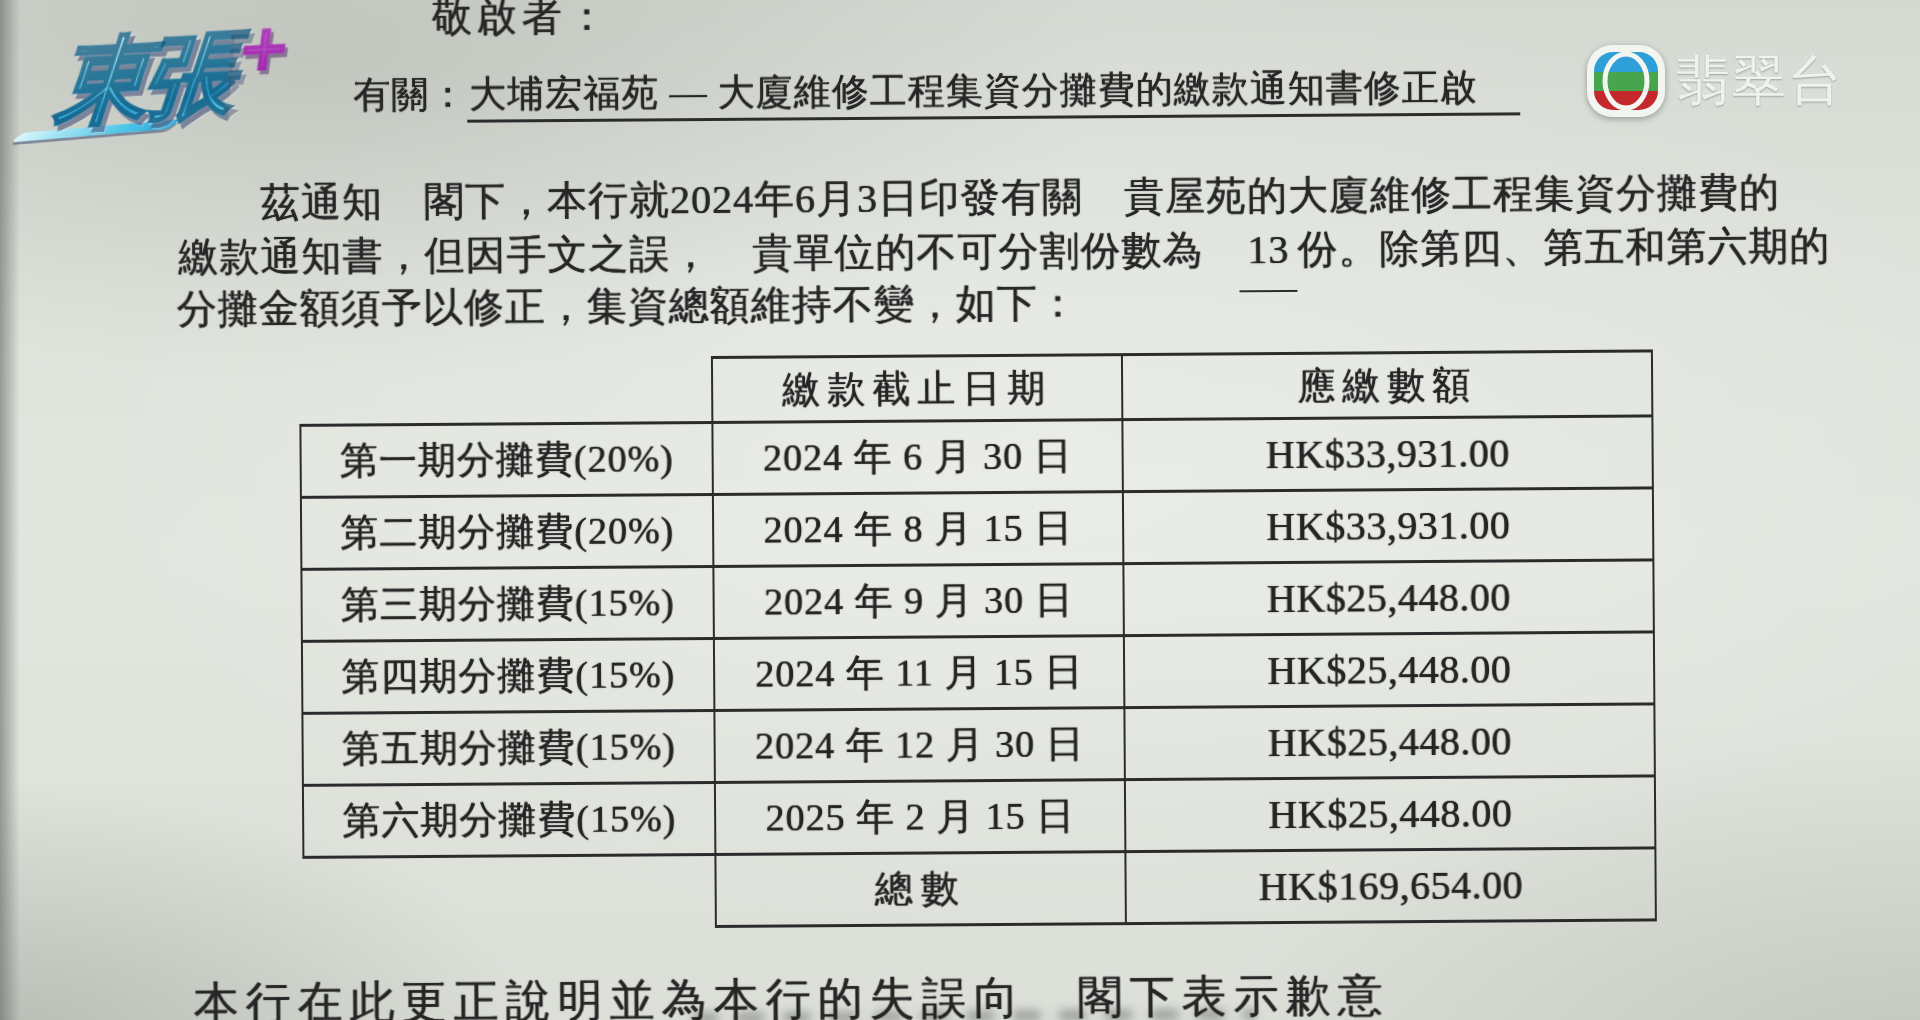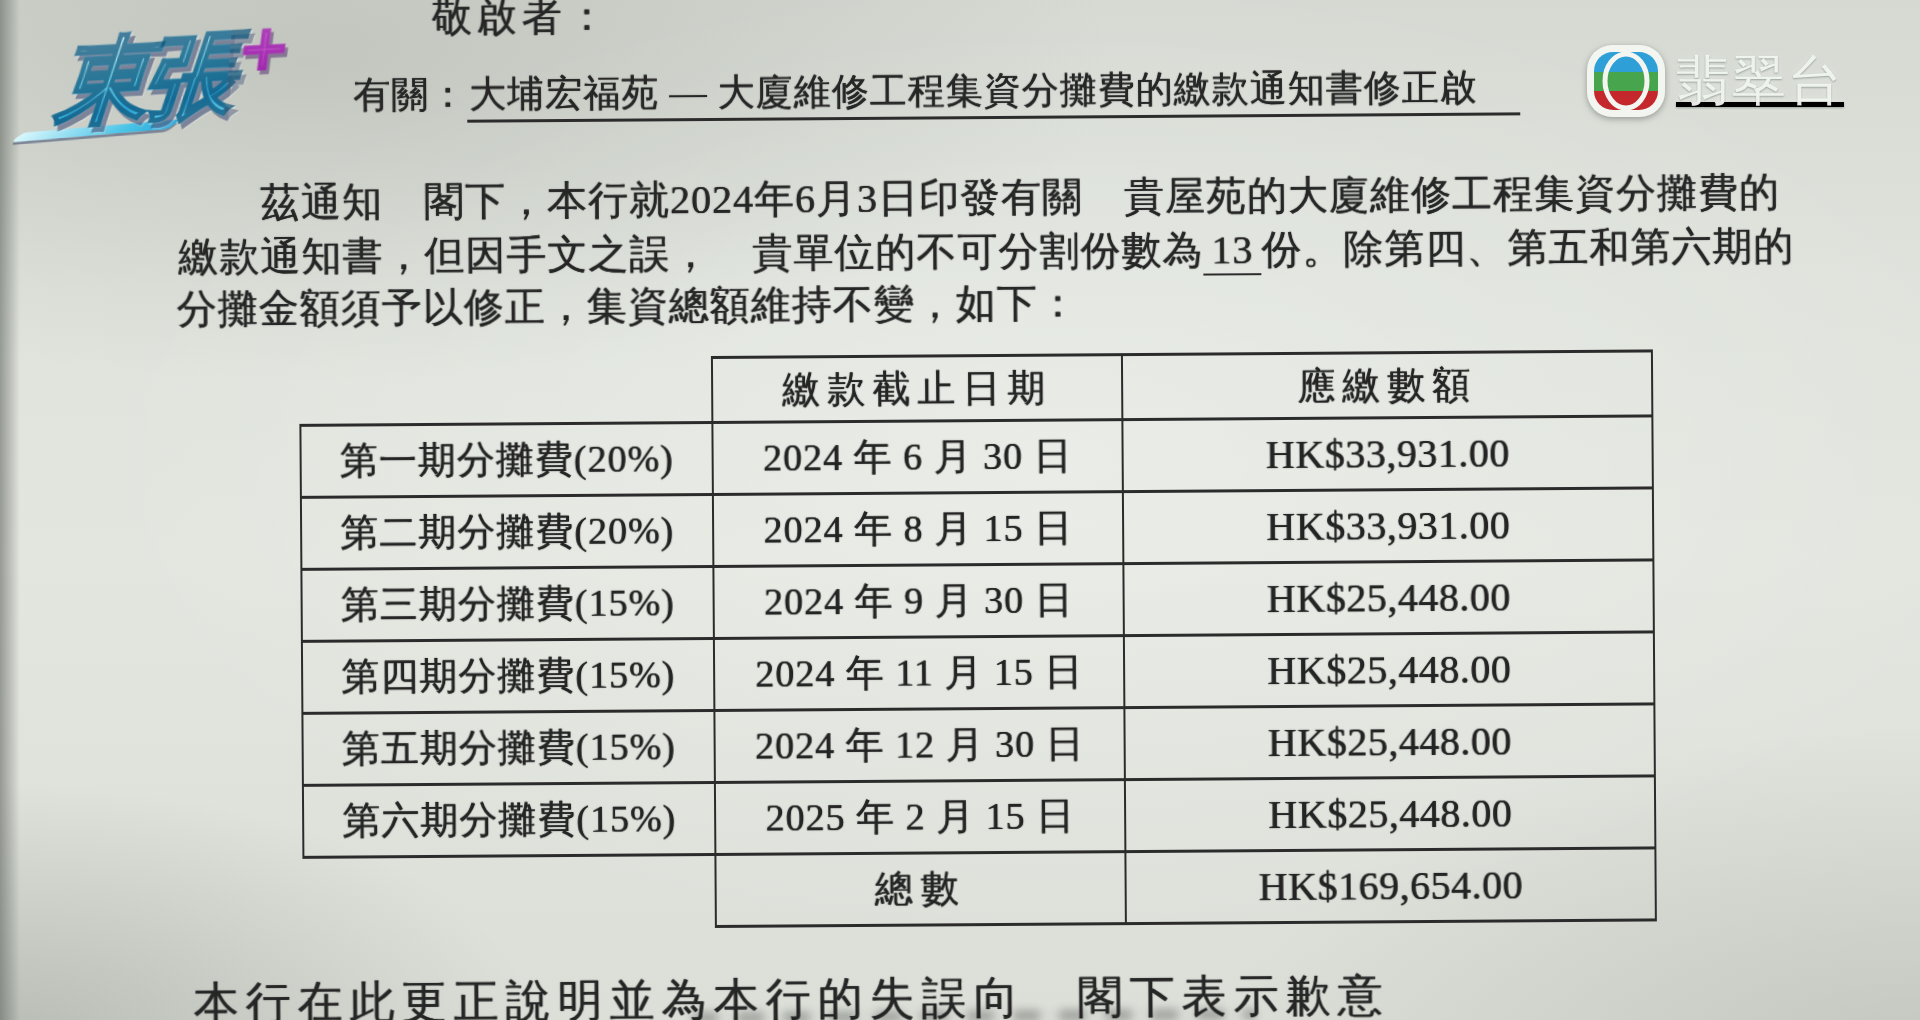--- a/index.html
+++ b/index.html
@@ -20,21 +20,21 @@
     filter:blur(0.45px);z-index:1;}
   .doc{position:absolute;color:#262626;white-space:nowrap;
     text-shadow:0.5px 0 0 currentColor, 0 0 1.5px rgba(30,30,30,0.45);}
   .greeting{left:435px;top:-14px;font-size:40px;letter-spacing:5px;}
   .subject{left:356px;top:66px;font-size:37px;letter-spacing:1px;}
   .subject .u{border-bottom:3px solid #2c2c2c;padding:0 42px 5px 2px;}
   .para{font-size:40px;letter-spacing:1px;}
   .para1{left:262px;top:170px;}
   .para2{left:180px;top:224px;}
   .para3{left:178px;top:276px;}
-  .u13{border-bottom:2px solid #2c2c2c;padding:0 8px 1px 8px;}
+  .u13{border-bottom:2px solid #2c2c2c;padding:0 8px 18px 8px;margin-left:36px;}
   
   table.fee{position:absolute;left:300px;top:354px;width:1352px;
     border-collapse:collapse;table-layout:fixed;}
   table.fee col.c1{width:412px}
   table.fee col.c2{width:410px}
   table.fee col.c3{width:530px}
   table.fee td,table.fee th{
     border:2px solid #2b2b2b;border-top-width:3px;border-bottom-width:3px;
     text-align:center;vertical-align:middle;
     font-weight:normal;color:#242424;font-size:38px;
@@ -65,21 +65,21 @@
     transform:skewX(-10deg) translateY(-34px);margin-left:-4px;
     background:linear-gradient(180deg,#fbd9f9 8%,#ee82ec 42%,#c438c8 85%);
     -webkit-background-clip:text;background-clip:text;color:transparent;
     -webkit-text-stroke:2px rgba(140,29,158,0.7);
     filter:drop-shadow(3px 4px 0 rgba(60,20,90,0.45));}
   .sl-swoosh{position:absolute;left:-38px;bottom:10px;width:150px;height:9px;
     background:linear-gradient(90deg,#d9f7fd,#49c3e6 70%,#2ba8da);
     transform:skewX(-56deg) rotate(-2deg);border-radius:4px;
     box-shadow:3px 3px 0 rgba(28,42,88,0.45);}
   .tvb{position:absolute;left:1586px;top:44px;z-index:6;display:flex;align-items:center;gap:10px;
-    font-family:"Liberation Sans","DejaVu Sans",sans-serif;text-decoration:underline;}
+    font-family:"Liberation Sans","DejaVu Sans",sans-serif;}
   .tvb svg{filter:drop-shadow(0 2px 3px rgba(95,100,95,0.55));}
   .tvb .ch-name{font-size:54px;font-weight:500;letter-spacing:2px;color:rgba(242,247,241,0.95);
     text-shadow:0 1px 2px rgba(95,105,98,0.55), 0 0 7px rgba(255,255,255,0.35);}
   .subtitle{position:absolute;left:50%;top:922px;transform:translateX(-50%);z-index:10;
     font-family:"Liberation Sans","DejaVu Sans",sans-serif;
     font-size:58px;font-weight:700;letter-spacing:3px;color:#ffffff;white-space:nowrap;
     -webkit-text-stroke:2.5px #000;paint-order:stroke fill;
     text-shadow:2px 2px 0 #000,-2px 2px 0 #000,2px -2px 0 #000,-2px -2px 0 #000,0 3px 1px rgba(0,0,0,0.8);}
 </style>
 </head>

